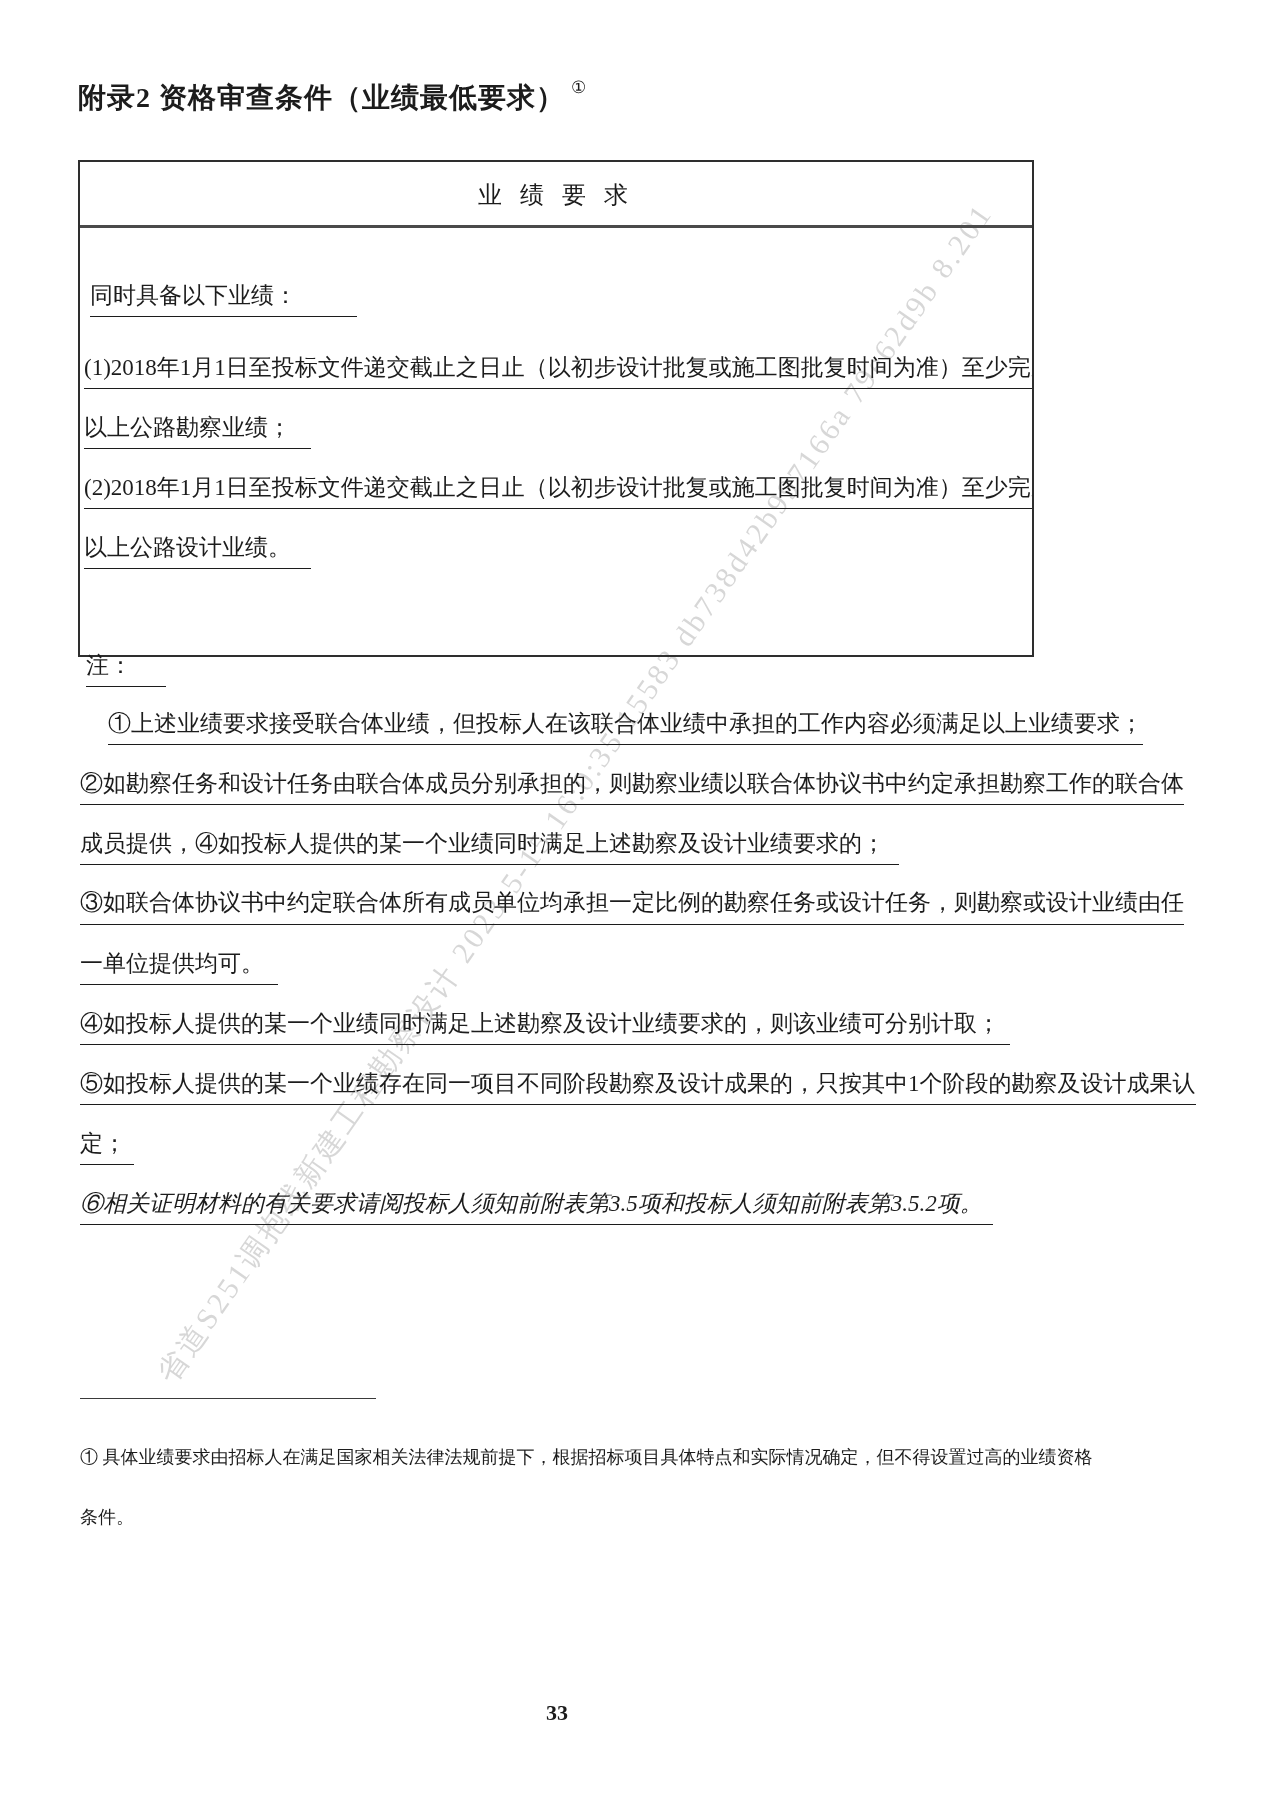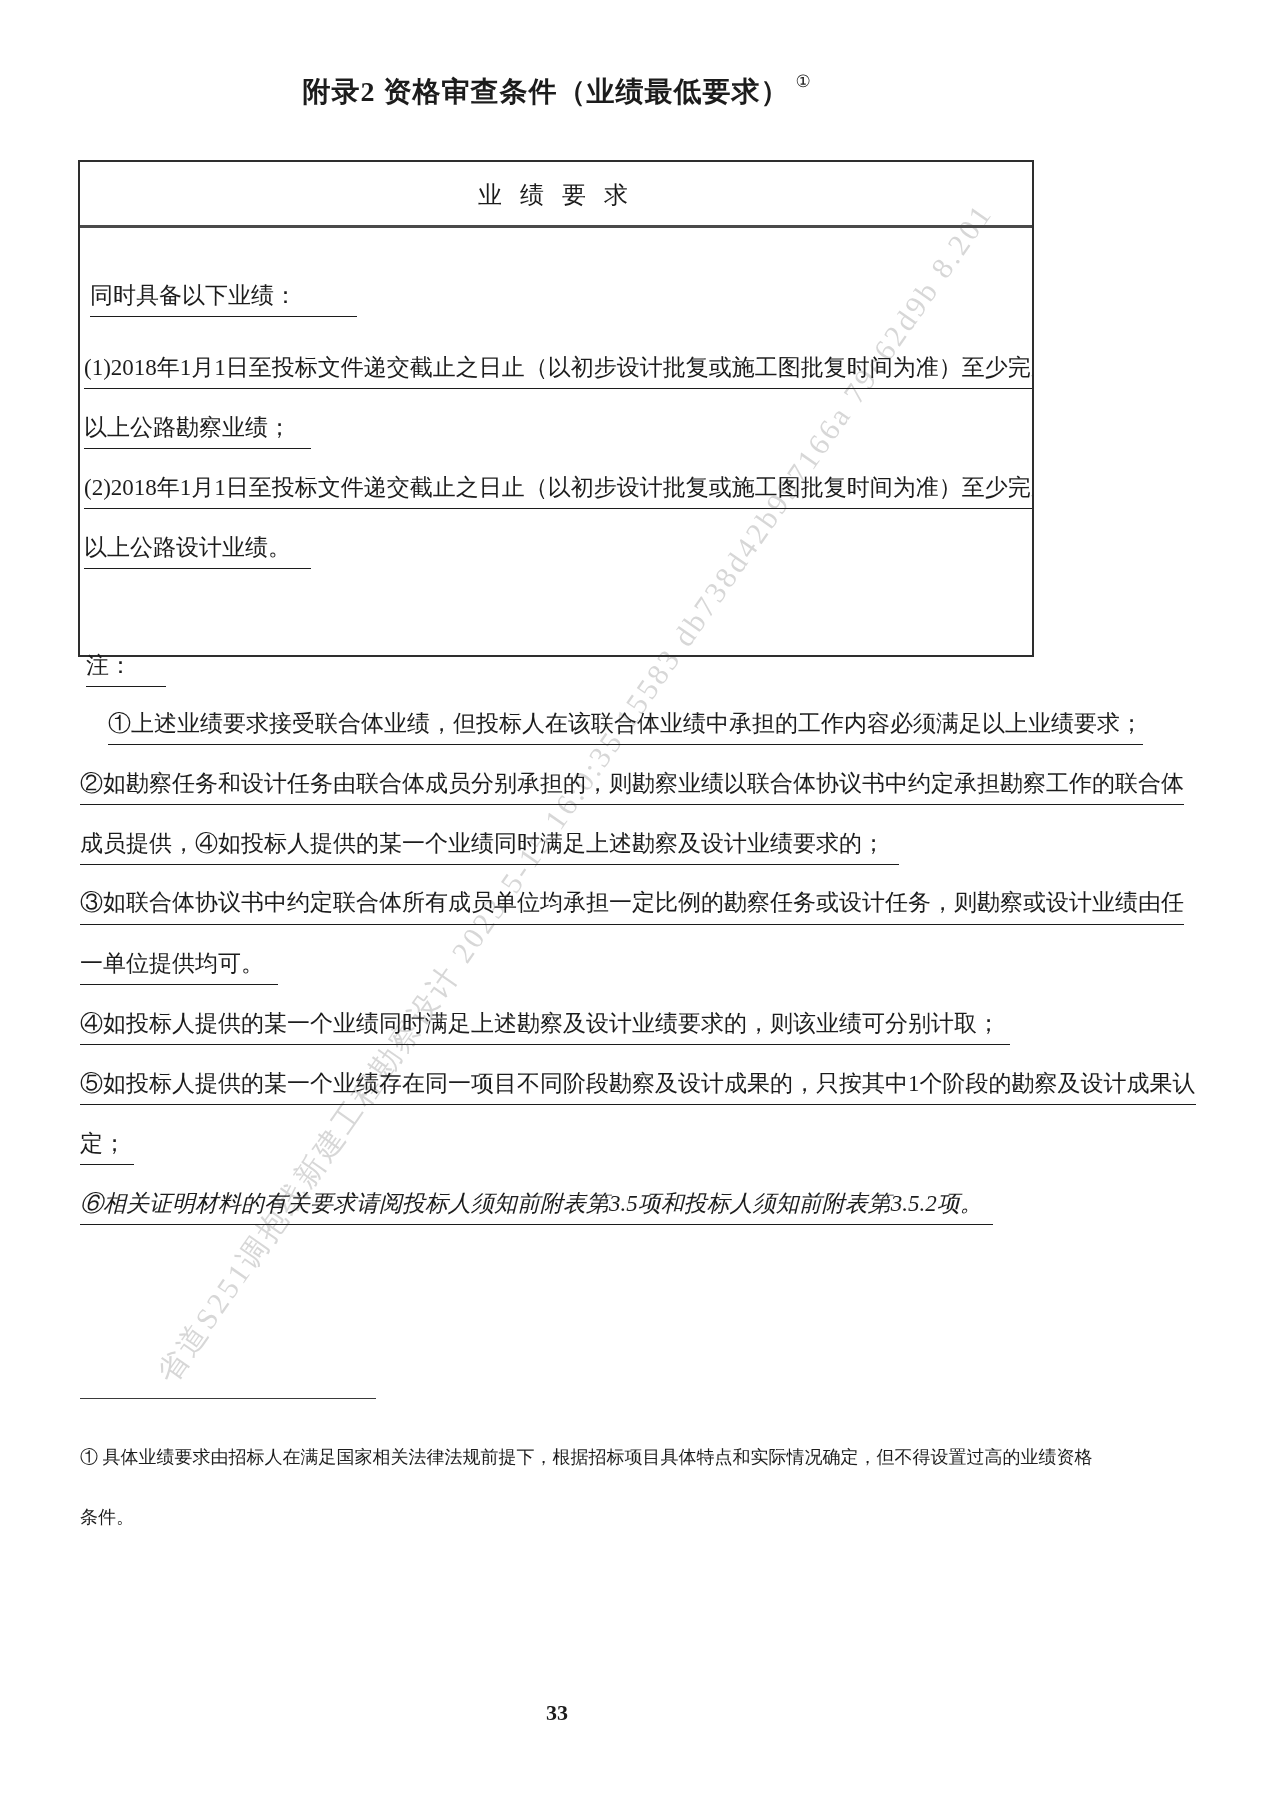--- a/index.html
+++ b/index.html
@@ -21,22 +21,22 @@
     white-space:nowrap;
     font-size:30px;
     letter-spacing:3px;
     color:rgba(110,110,110,0.28);
     pointer-events:none;
     z-index:1;
   }
   .content{position:relative;z-index:2;}
   .title{
     position:absolute;left:78px;top:66px;width:958px;
-    margin:0;text-align:center;
-    font-size:28px;font-weight:bold;line-height:32px;
+    margin:0;text-align:left;
+    font-size:28px;font-weight:bold;line-height:44px;
     letter-spacing:1px;
   }
   .title sup{font-size:17px;font-weight:normal;vertical-align:14px;margin-left:6px;}
   .req-table{
     position:absolute;left:78px;top:136px;
     width:956px;height:497px;
     border:2px solid #2e2e2e;
     box-sizing:border-box;
     overflow:hidden;
     margin-top:24px;

